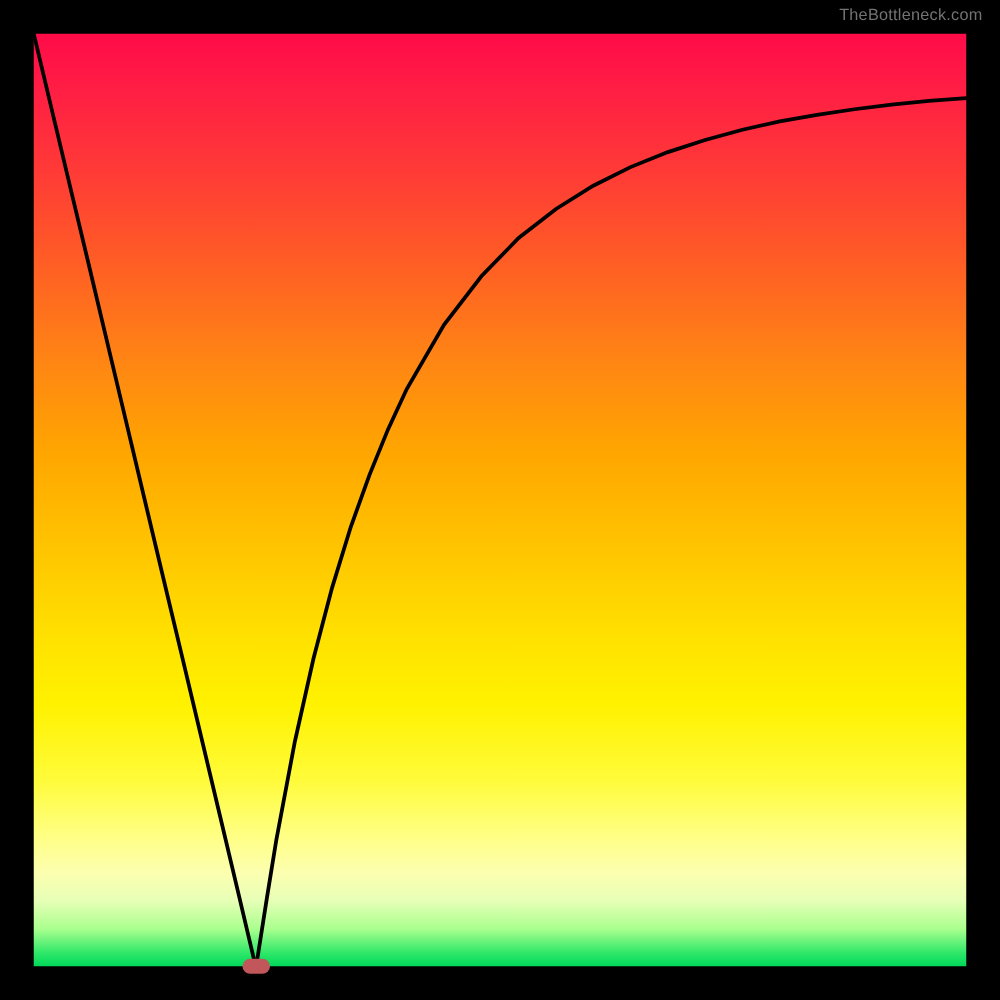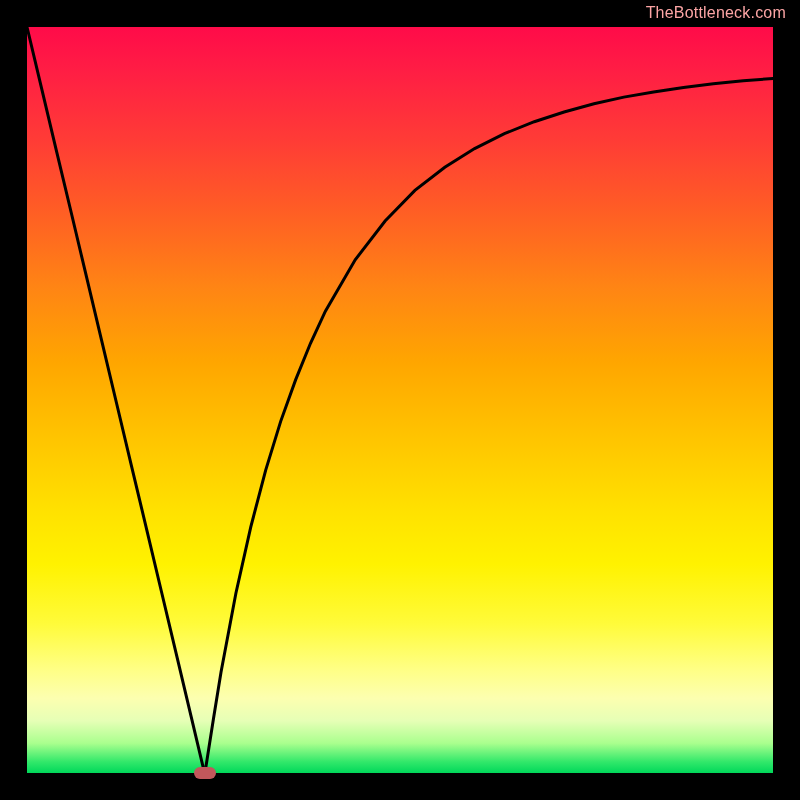--- a/index.html
+++ b/index.html
@@ -43,22 +43,22 @@
       #e6ffb6 93%,
       #aaff8e 96%,
       #32e86a 98.5%,
       #00d85a 100%
     );
   }
   .watermark {
     position: absolute;
     top: 4px;
     right: 14px;
-    color: #fca5a5;
-    font-size: 16px;
+    color: #737373;
+    font-size: 13px;
     font-weight: 500;
     letter-spacing: 0.2px;
     user-select: none;
   }
   svg.curve {
     position: absolute;
     top: 0;
     left: 0;
     width: 746px;
     height: 746px;

